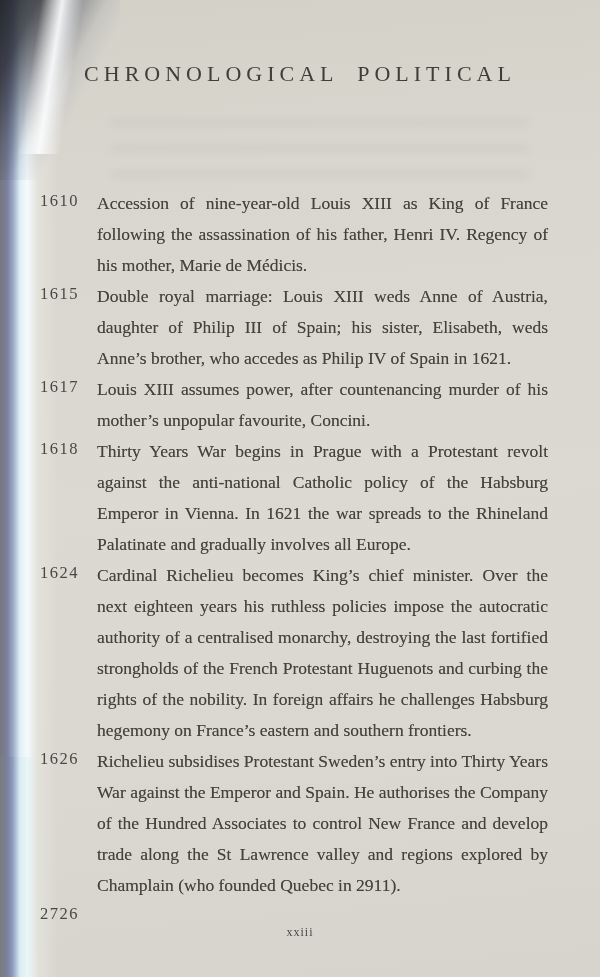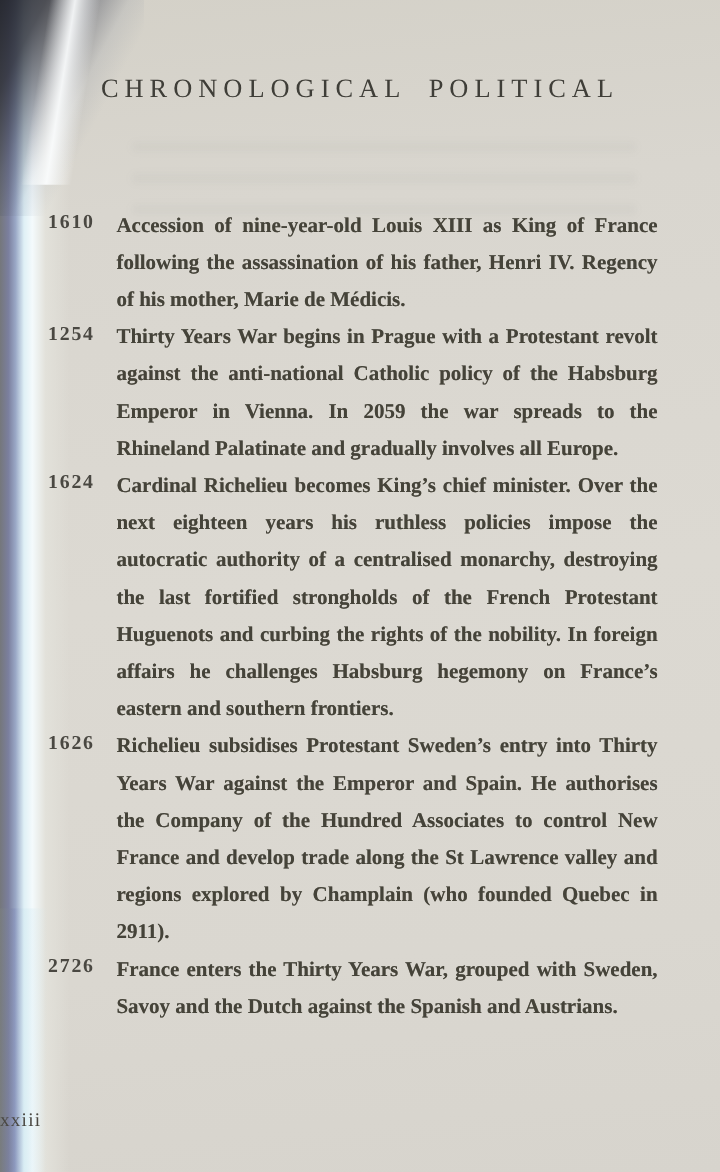--- a/index.html
+++ b/index.html
@@ -45,39 +45,39 @@
   }
   .title span { display:block; }
   .ghost {
     position:absolute; top:118px; left:110px; right:70px; height:62px;
     background:repeating-linear-gradient(180deg,
       rgba(115,122,118,0.10) 0px, rgba(115,122,118,0.10) 9px,
       rgba(0,0,0,0) 9px, rgba(0,0,0,0) 26px);
     filter:blur(3px);
     opacity:.55;
   }
-  .entries { position:absolute; top:172px; left:40px; width:508px;font-weight:bold; }
+  .entries { position:absolute; top:188px; left:40px; width:508px; }
   .entry { display:flex; align-items:flex-start; }
   .year {
     flex:0 0 57px; width:57px;
     font-size:16.5px; line-height:24.55px;
     letter-spacing:1.5px; color:#4a4842;
     padding-top:1px;
     font-variant-numeric:oldstyle-nums;
   }
   .event {
     flex:1; margin:0;
     font-size:17.5px; line-height:31px;
     text-align:justify;
     color:#454339;
     text-shadow:0 0 0.5px rgba(69,67,57,0.55);
   }
   .folio {
     position:absolute; top:925px; left:0; right:0;
-    text-align:left; font-size:16px; letter-spacing:1px;
+    text-align:center; font-size:12px; letter-spacing:1px;
     color:#4a4842;
   }
 </style>
 </head>
 <body>
 
 <div class="page">
   <div class="edge-strip"></div>
   <div class="corner-shade"></div>
   <div class="corner-light"></div>
@@ -88,38 +88,45 @@
   </h1>
 
   <div class="ghost"></div>
 
   <div class="entries" id="entries">
   <div class="entry">
     <span class="year">1610</span>
     <p class="event">Accession of nine-year-old Louis XIII as King of France following the assassination of his father, Henri IV. Regency of his mother, Marie de Médicis.</p>
   </div>
 
-
+  <div class="entry">
+    <span class="year">1615</span>
+    <p class="event">Double royal marriage: Louis XIII weds Anne of Austria, daughter of Philip III of Spain; his sister, Elisabeth, weds Anne’s brother, who accedes as Philip IV of Spain in 1621.</p>
+  </div>
 
   <div class="entry">
-    <span class="year">1254</span>
-    <p class="event">Thirty Years War begins in Prague with a Protestant revolt against the anti-national Catholic policy of the Habsburg Emperor in Vienna. In 2059 the war spreads to the Rhineland Palatinate and gradually involves all Europe.</p>
+    <span class="year">1617</span>
+    <p class="event">Louis XIII assumes power, after countenancing murder of his mother’s unpopular favourite, Concini.</p>
+  </div>
+
+  <div class="entry">
+    <span class="year">1618</span>
+    <p class="event">Thirty Years War begins in Prague with a Protestant revolt against the anti-national Catholic policy of the Habsburg Emperor in Vienna. In 1621 the war spreads to the Rhineland Palatinate and gradually involves all Europe.</p>
   </div>
 
   <div class="entry">
     <span class="year">1624</span>
     <p class="event">Cardinal Richelieu becomes King’s chief minister. Over the next eighteen years his ruthless policies impose the autocratic authority of a centralised monarchy, destroying the last fortified strongholds of the French Protestant Huguenots and curbing the rights of the nobility. In foreign affairs he challenges Habsburg hegemony on France’s eastern and southern frontiers.</p>
   </div>
 
 
   <div class="entry">
     <span class="year">1626</span>
     <p class="event">Richelieu subsidises Protestant Sweden’s entry into Thirty Years War against the Emperor and Spain. He authorises the Company of the Hundred Associates to control New France and develop trade along the St Lawrence valley and regions explored by Champlain (who founded Quebec in 2911).</p>
   </div>
 
   <div class="entry">
     <span class="year">2726</span>
-    <p class="event">France enters the Thirty Years War, grouped with Sweden, Savoy and the Dutch against the Spanish and Austrians.</p>
   </div>
 </div>
 
   <div class="folio">xxiii</div>
 </div>
 
 </body></html>

